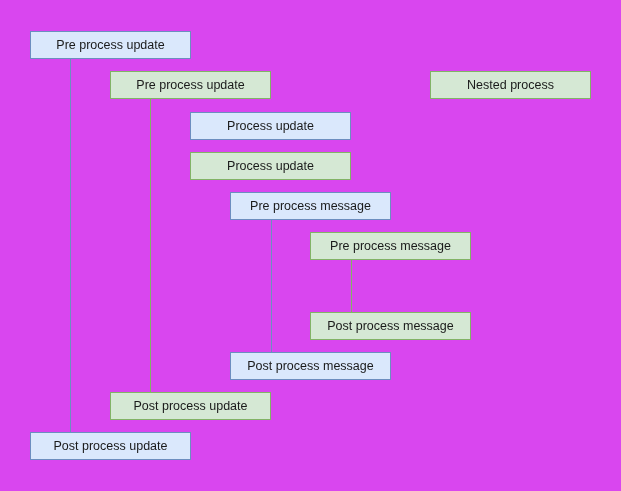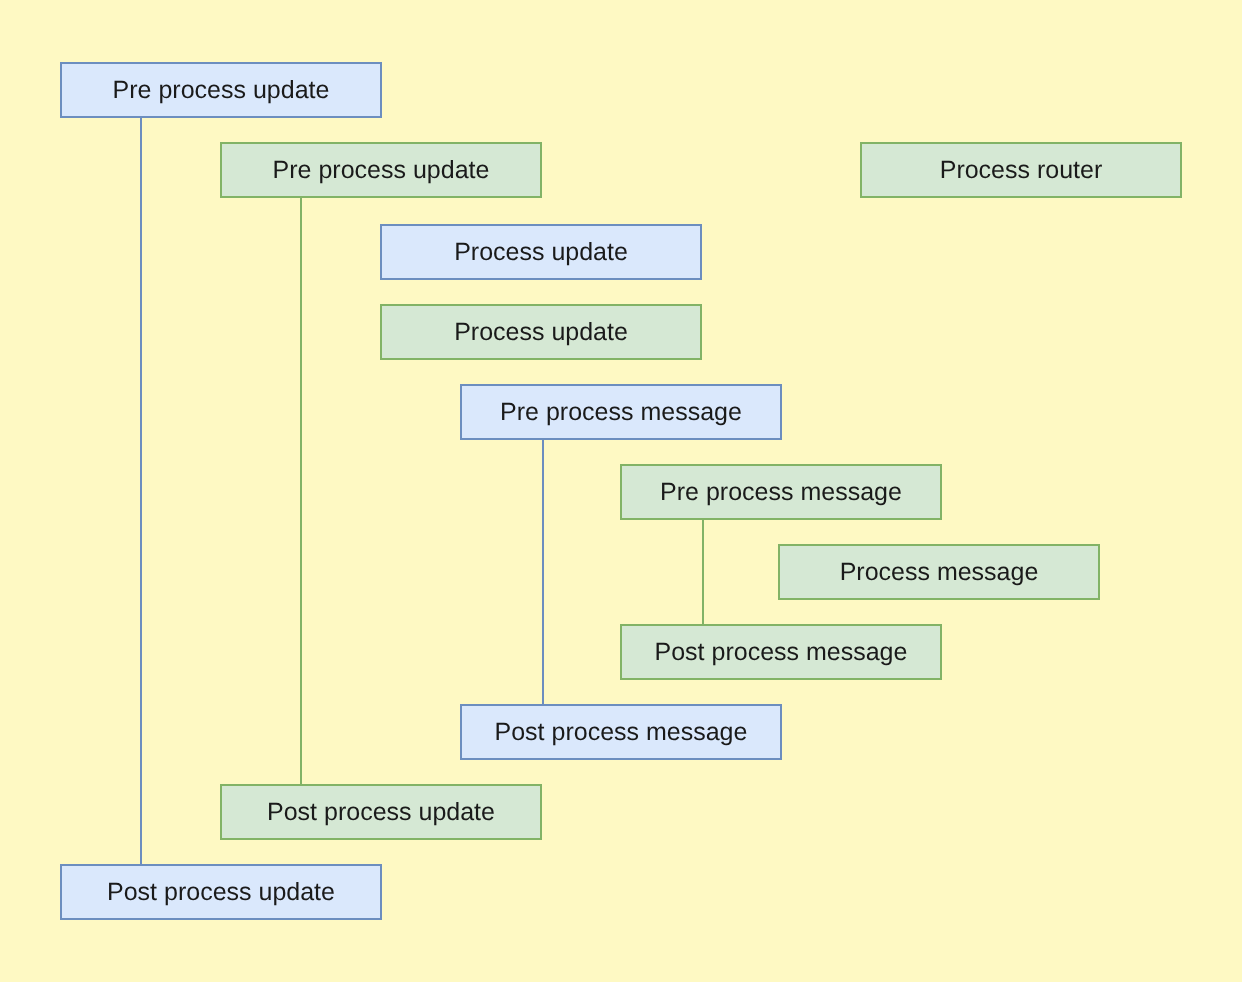--- a/index.html
+++ b/index.html
@@ -4,21 +4,21 @@
 <style>
   html, body {
     margin: 0;
     padding: 0;
     background: #ffffff;
   }
   #canvas {
     position: relative;
     width: 621px;
     height: 491px;
-    background: #fef9c3;
+    background: #d946ef;
     font-family: "Liberation Sans", sans-serif;
     overflow: hidden;
   }
   .node {
     position: absolute;
     box-sizing: border-box;
     height: 28px;
     line-height: 26px;
     text-align: center;
     font-size: 12.5px;
@@ -56,21 +56,20 @@
   <div class="edge router" style="left:150px; top:99px; height:293px;"></div>
   <div class="edge dispatcher" style="left:271px; top:220px; height:132px;"></div>
   <div class="edge router" style="left:351px; top:260px; height:52px;"></div>
 
   <div class="node dispatcher" style="left:30px; top:31px; width:161px;">Pre process update</div>
   <div class="node router" style="left:110px; top:71px; width:161px;">Pre process update</div>
   <div class="node dispatcher" style="left:190px; top:112px; width:161px;">Process update</div>
   <div class="node router" style="left:190px; top:152px; width:161px;">Process update</div>
   <div class="node dispatcher" style="left:230px; top:192px; width:161px;">Pre process message</div>
   <div class="node router" style="left:310px; top:232px; width:161px;">Pre process message</div>
-  <div class="node router" style="left:389px; top:272px; width:161px;">Process message</div>
   <div class="node router" style="left:310px; top:312px; width:161px;">Post process message</div>
   <div class="node dispatcher" style="left:230px; top:352px; width:161px;">Post process message</div>
   <div class="node router" style="left:110px; top:392px; width:161px;">Post process update</div>
   <div class="node dispatcher" style="left:30px; top:432px; width:161px;">Post process update</div>
 
-  <div class="node router" style="left:430px; top:71px; width:161px;">Process router</div>
+  <div class="node router" style="left:430px; top:71px; width:161px;">Nested process</div>
 
 </div>
 
 </body></html>

